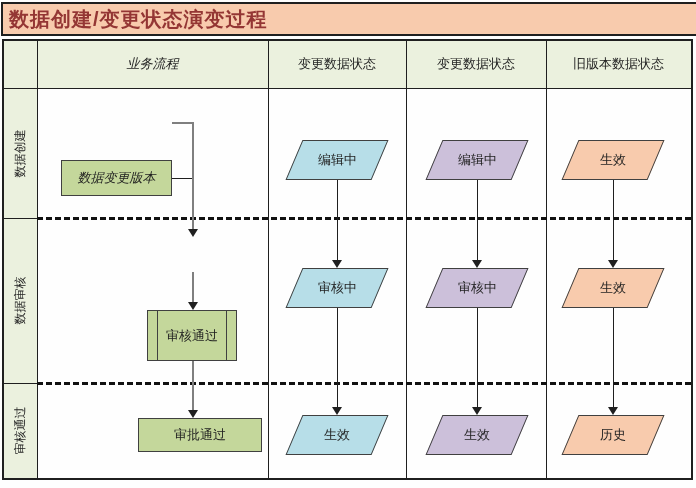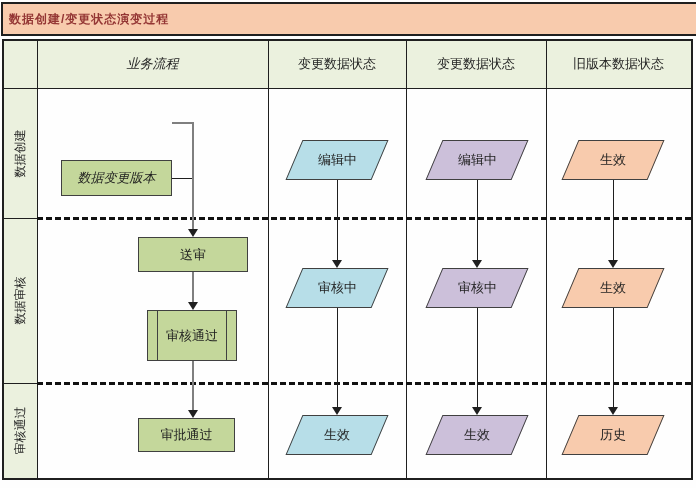--- a/index.html
+++ b/index.html
@@ -6,21 +6,21 @@
   .stage{
     position:relative;width:696px;height:488px;background:#fefefe;overflow:hidden;
     font-family:"Liberation Sans", sans-serif;color:#1f1f1f;
   }
   
   .title-bar{
     position:absolute;left:1px;top:2px;width:688px;height:30px;
     background:#f8cbad;border:2px solid #1f1f1f;
     display:flex;align-items:center;padding-left:6px;
   }
-  .title-bar span{font-size:12px;font-weight:bold;color:#943634;letter-spacing:1px;}
+  .title-bar span{font-size:20px;font-weight:bold;color:#943634;letter-spacing:1px;}
   
   .label-col-bg{position:absolute;left:3px;top:40px;width:34px;height:438px;background:#ebf1de;}
   .header-row-bg{position:absolute;left:37px;top:40px;width:654px;height:48px;background:#ebf1de;}
   
   .table-outer{position:absolute;left:2px;top:39px;width:687px;height:437px;border:2px solid #1f1f1f;}
   .vline{position:absolute;top:40px;width:1px;height:438px;background:#1f1f1f;}
   .hline{position:absolute;height:1px;background:#1f1f1f;}
   .dashed{position:absolute;left:37px;width:654px;height:0;border-top:3px dashed #111111;}
   
   .hcell{position:absolute;top:40px;height:48px;display:flex;align-items:center;justify-content:center;font-size:13px;}
@@ -82,27 +82,26 @@
     <span>数据创建</span>
   </div>
   <div class="lane" style="top:218px;height:165px;">
     <span>数据审核</span>
   </div>
   <div class="lane" style="top:383px;height:95px;">
     <span>审核通过</span>
   </div>
 
   <div class="pbox" style="left:61px;top:160px;width:111px;height:36px;font-style:italic;">数据变更版本</div>
-  <div class="pbox" style="left:138px;top:237px;width:110px;height:35px;">送审</div>
   <div class="pbox" style="left:147px;top:310px;width:90px;height:51px;">
     <div class="pbar" style="left:9px;"></div>
     <div class="pbar" style="right:9px;"></div>
     <span>审核通过</span>
   </div>
-  <div class="pbox" style="left:138px;top:418px;width:97px;height:34px;">审批通过</div>
+  <div class="pbox" style="left:138px;top:418px;width:124px;height:34px;">审批通过</div>
 
   <div class="line-gray" style="left:172px;top:122px;width:22px;height:2px;"></div>
   <div class="line-black" style="left:172px;top:178px;width:21px;height:1px;"></div>
   <div class="line-gray" style="left:192px;top:122px;width:2px;height:108px;"></div>
   <div class="arrow-down" style="left:188px;top:229px;"></div>
   <div class="line-gray" style="left:192px;top:272px;width:2px;height:31px;"></div>
   <div class="arrow-down" style="left:188px;top:302px;"></div>
   <div class="line-gray" style="left:192px;top:361px;width:2px;height:50px;"></div>
   <div class="arrow-down" style="left:188px;top:410px;"></div>
 

